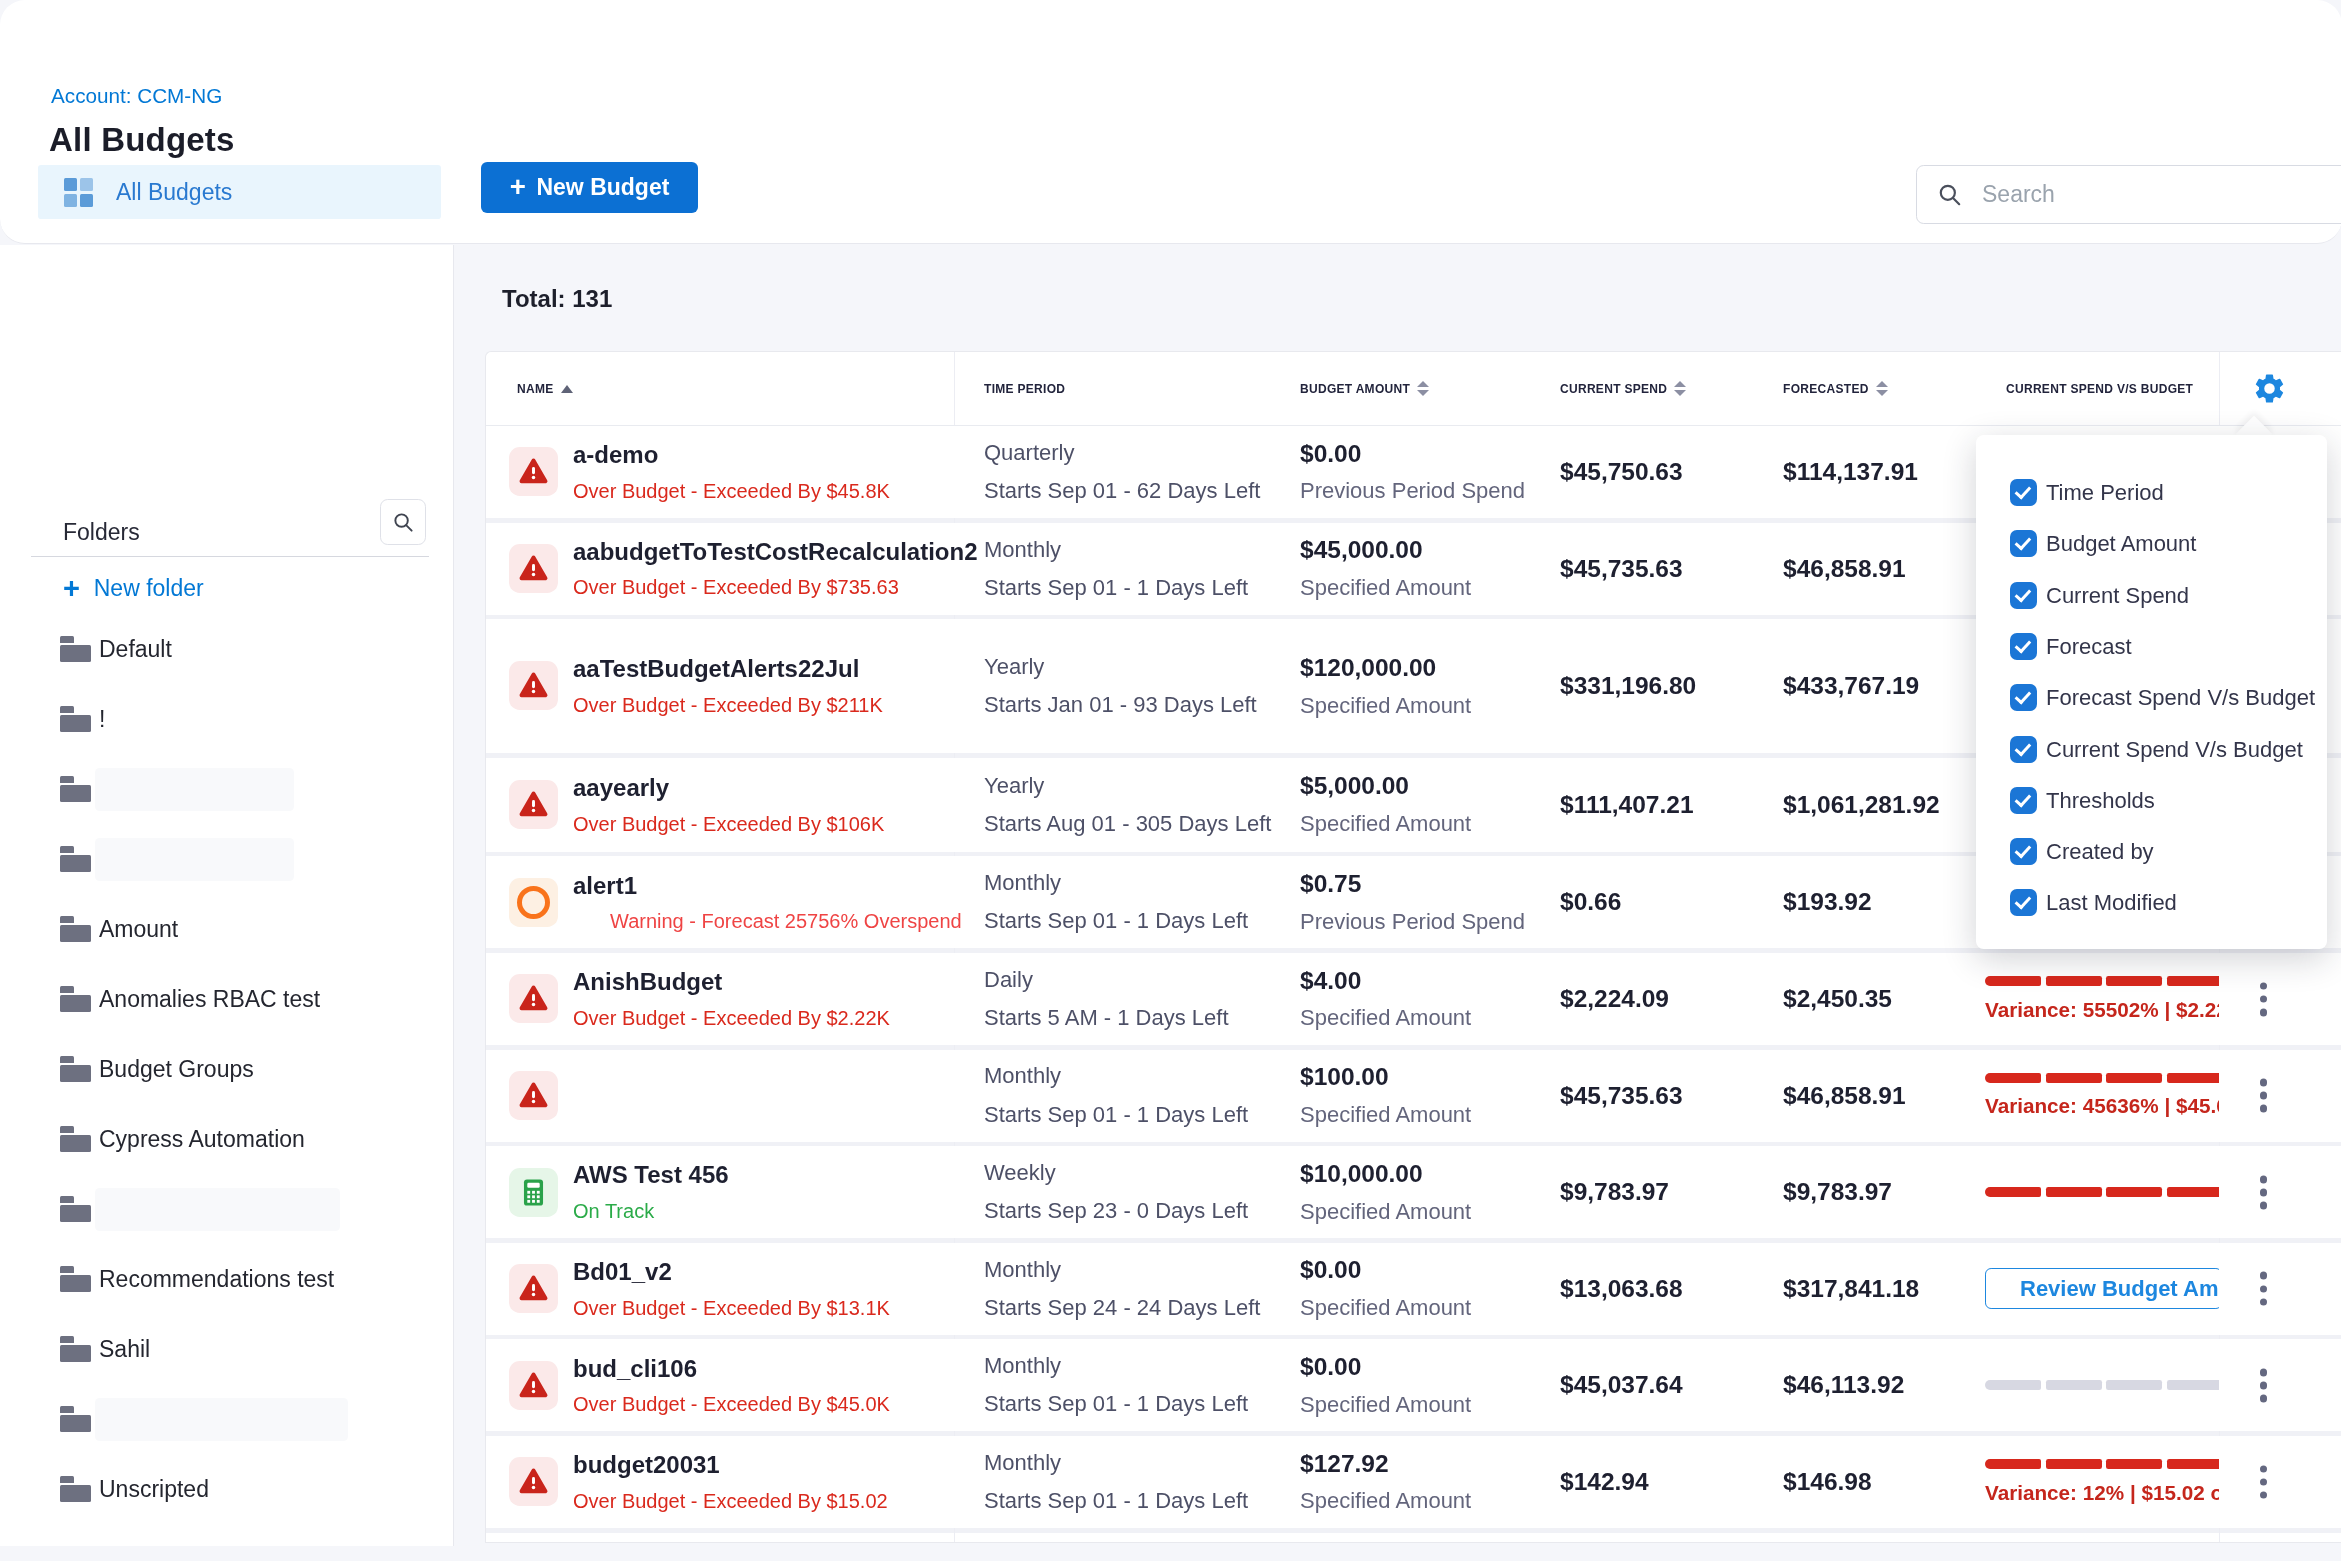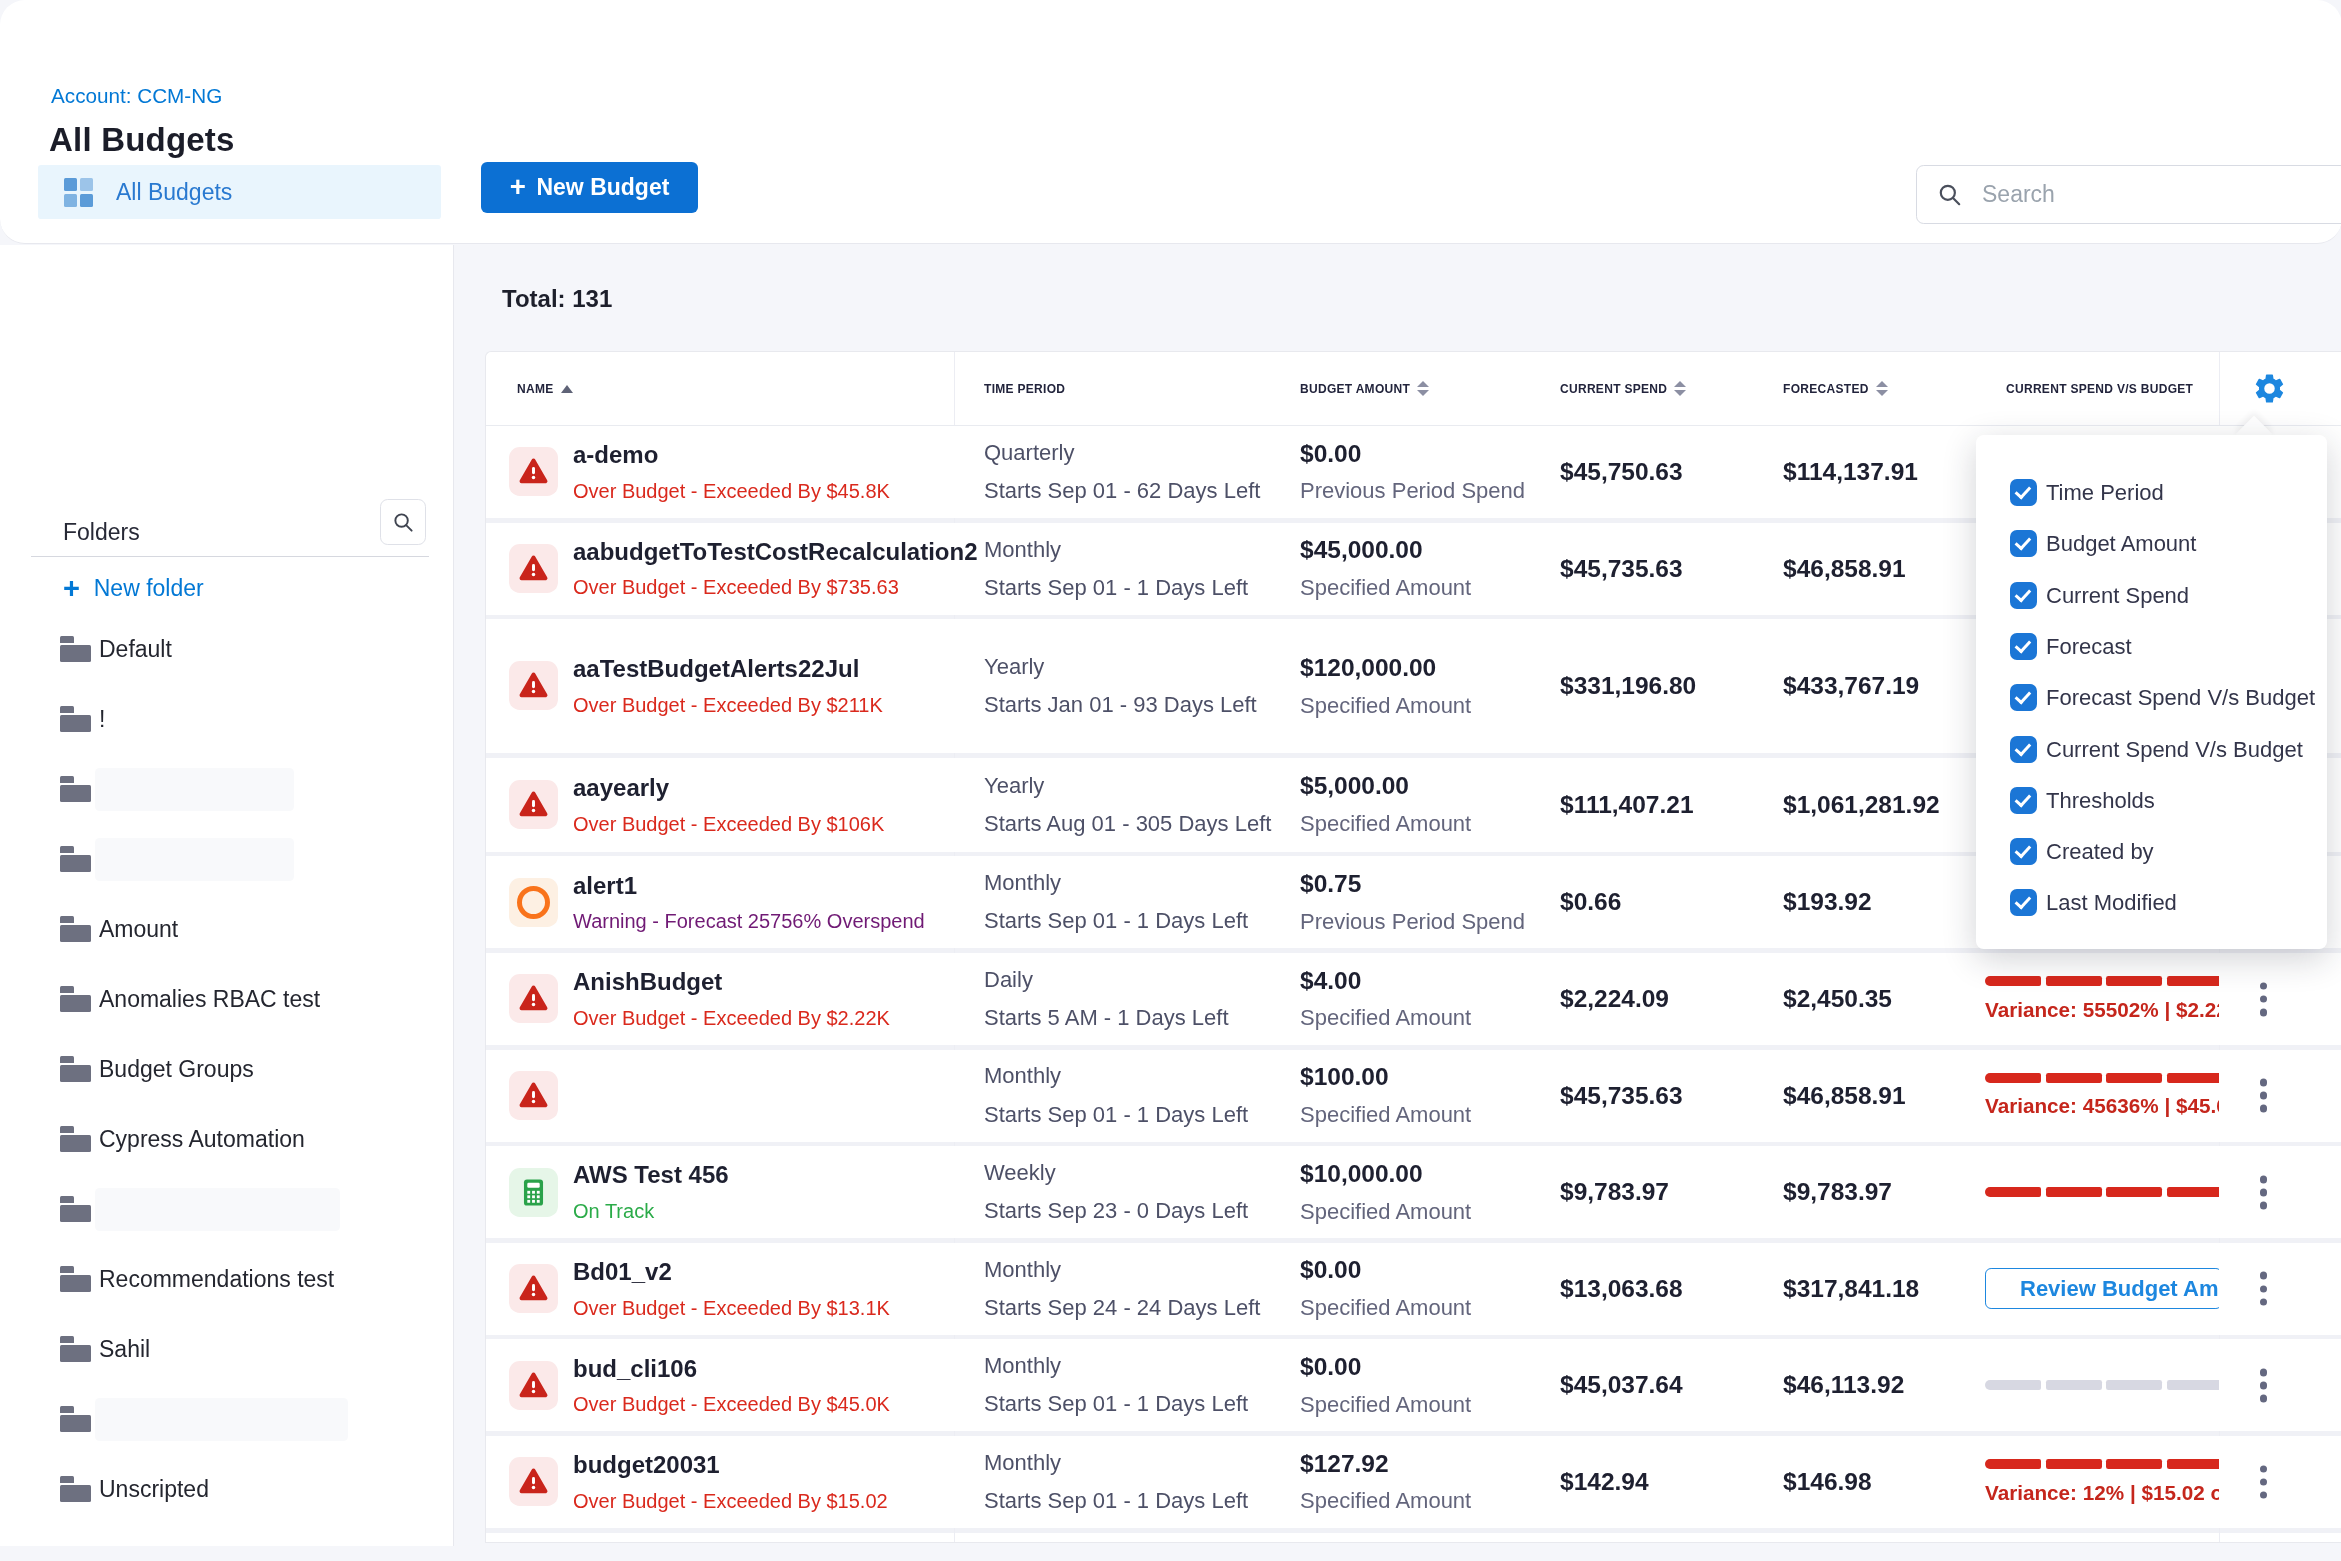--- a/index.html
+++ b/index.html
@@ -62,21 +62,21 @@
   .sorter .d{width:0;height:0;border-left:6.1px solid transparent;border-right:6.1px solid transparent;border-top:6.9px solid #8c8fa3;}
 
   .trow{position:relative;background:#fff;}
   .rsep{height:4.6px;background:#f0f1f6;}
   .cell{position:absolute;top:0;height:100%;display:flex;flex-direction:column;justify-content:center;white-space:nowrap;}
   .icon-box{position:absolute;left:23px;width:49px;height:49px;border-radius:10.7px;display:flex;align-items:center;justify-content:center;}
   .name-cell{left:87px;gap:10.7px;}
   .bname{font-size:24px;font-weight:700;color:#1e2030;}
   .bstatus{font-size:20px;font-weight:500;}
   .st-danger{color:#da291d;}
-  .st-warning{color:#701a75;}
+  .st-warning{color:#ef4444;margin-left:37px;}
   .st-ok{color:#2bab49;}
   .period-cell{left:498px;gap:12.2px;font-size:22px;color:#4d5067;}
   .amount-cell{left:814px;gap:10.7px;}
   .amt{font-size:24.5px;font-weight:700;color:#1e2030;}
   .amt-sub{font-size:22px;color:#63657c;}
   .spend-cell{left:1074px;}
   .fc-cell{left:1297px;}
   .visual-cell{left:1499px;width:234px;overflow:hidden;}
   .bar-row{display:flex;gap:4.6px;}
   .bar-seg{height:10px;width:56px;border-radius:2.3px;flex:none;}

